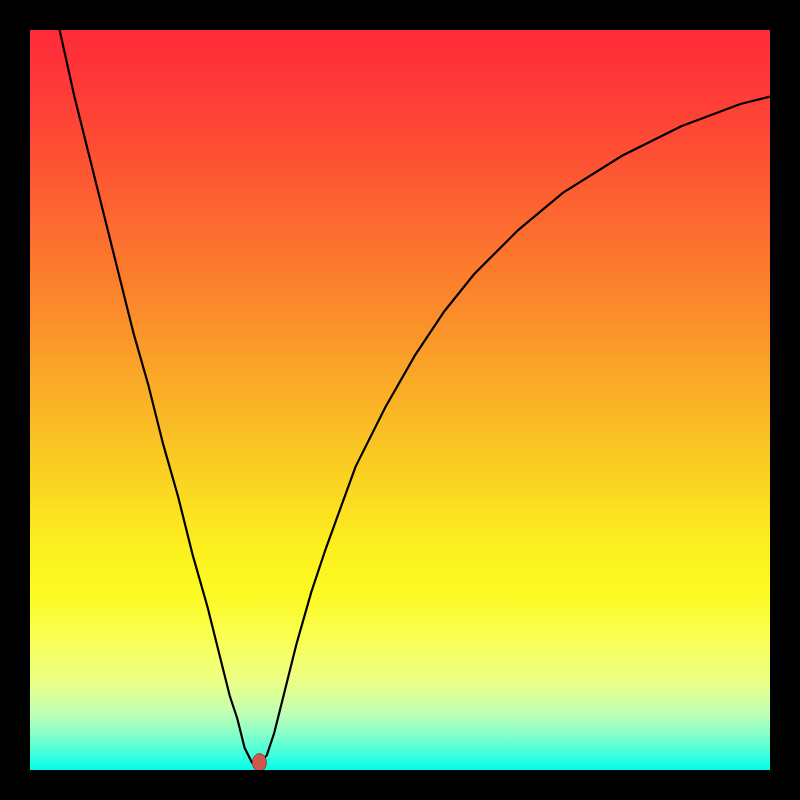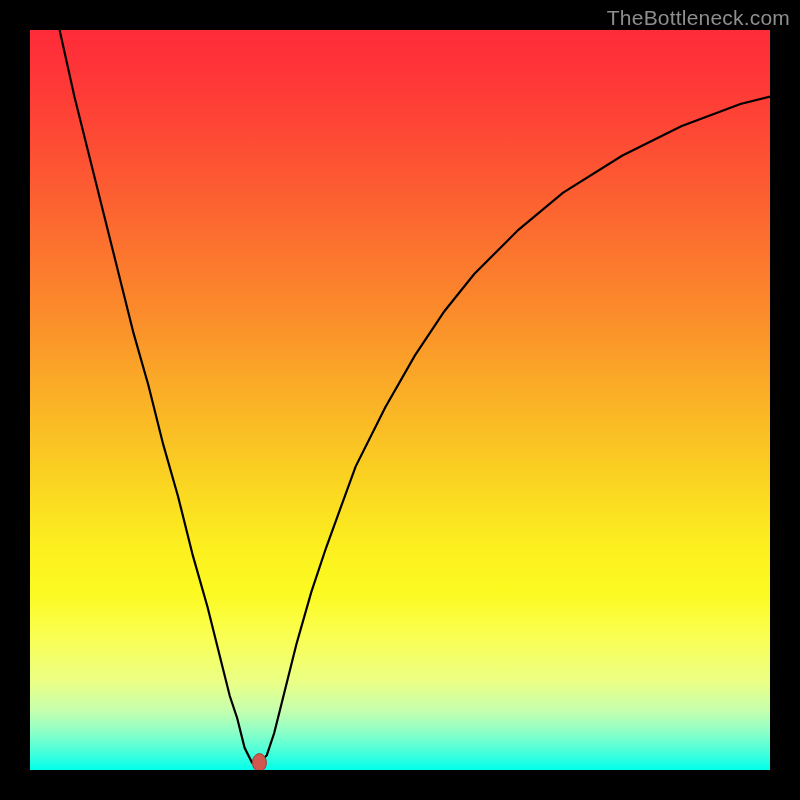--- a/index.html
+++ b/index.html
@@ -64,15 +64,14 @@
 
 <div class="frame">
 
   <div class="plot-area">
     <svg class="curve-svg" viewBox="0 0 740 740" preserveAspectRatio="none">
       <path id="curve-path" fill="none" stroke-width="2.2" d="M29.60 0.00 L44.40 66.60 L59.20 125.80 L74.00 185.00 L88.80 244.20 L103.60 303.40 L118.40 355.20 L133.20 414.40 L148.00 466.20 L162.80 525.40 L177.60 577.20 L192.40 636.40 L199.80 666.00 L207.20 688.20 L214.60 717.80 L222.00 732.60 L229.40 732.60 L236.80 725.20 L244.20 703.00 L251.60 673.40 L266.40 614.20 L281.20 562.40 L296.00 518.00 L325.60 436.60 L355.20 377.40 L384.80 325.60 L414.40 281.20 L444.00 244.20 L488.40 199.80 L532.80 162.80 L592.00 125.80 L651.20 96.20 L710.40 74.00 L740.00 66.60" stroke="#000000"></path>
       <ellipse id="marker-dot" rx="7" ry="9" cx="229.40" cy="732.60" fill="#cf594e" stroke="#9f3a32" stroke-width="1"></ellipse>
     </svg>
   </div>
 
-  <div class="watermark">TheBottleneck.com</div>
 
 </div>
 
 </body></html>

